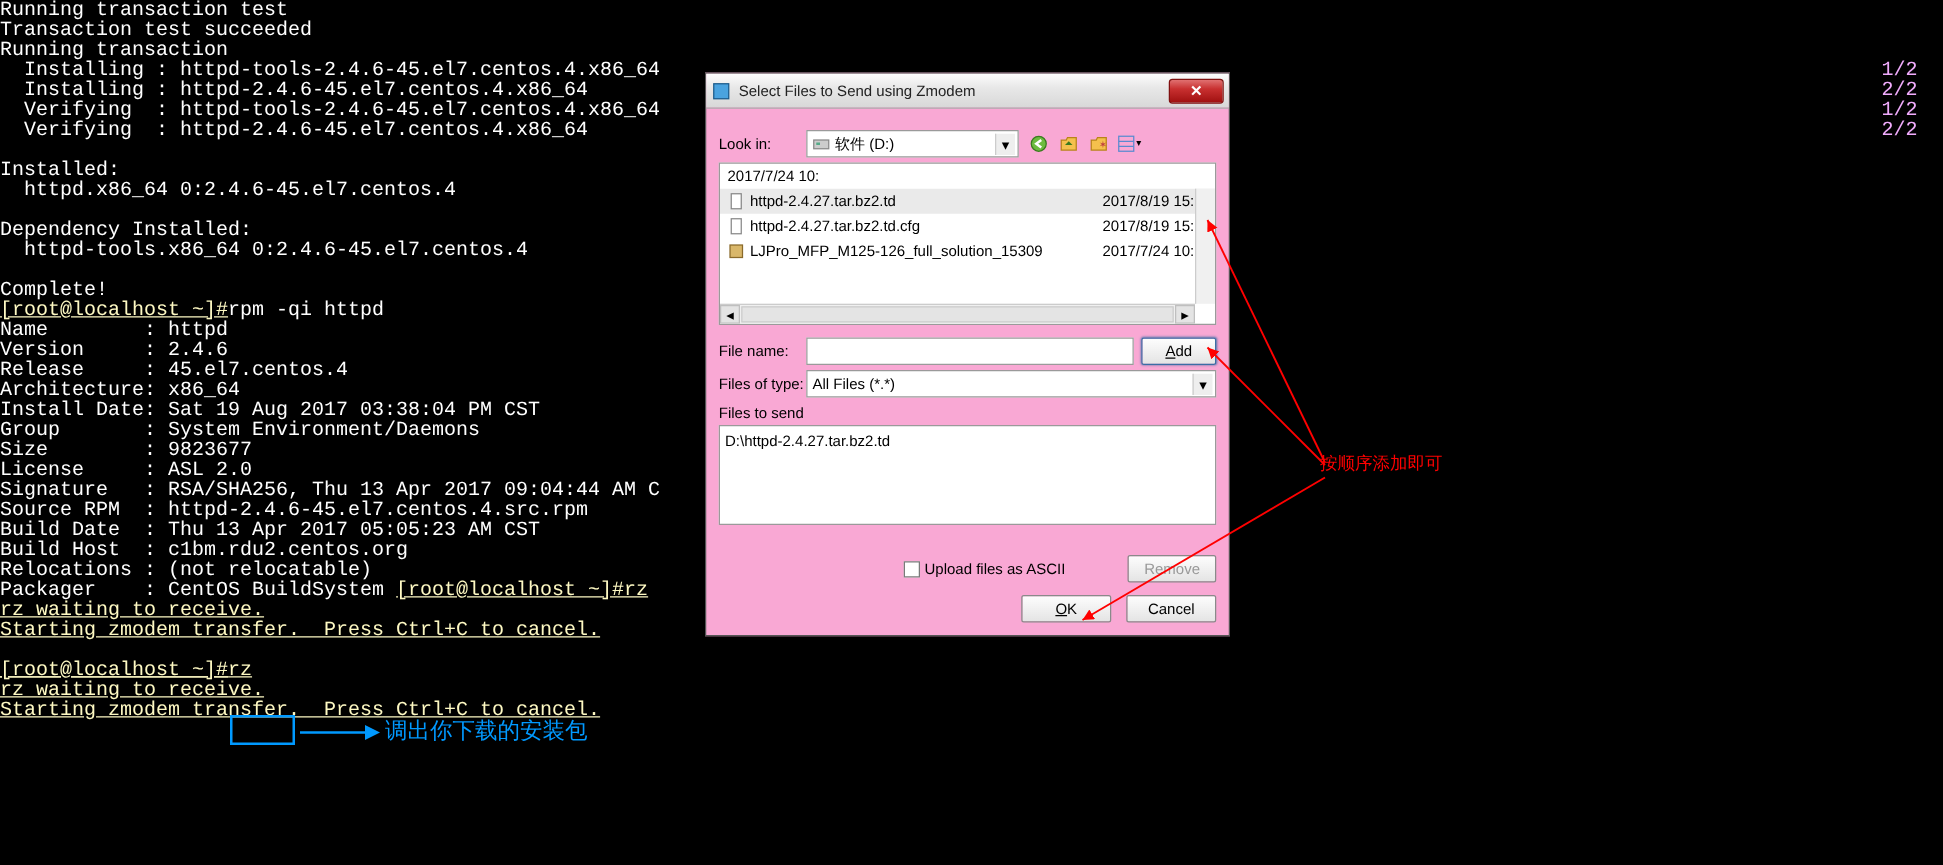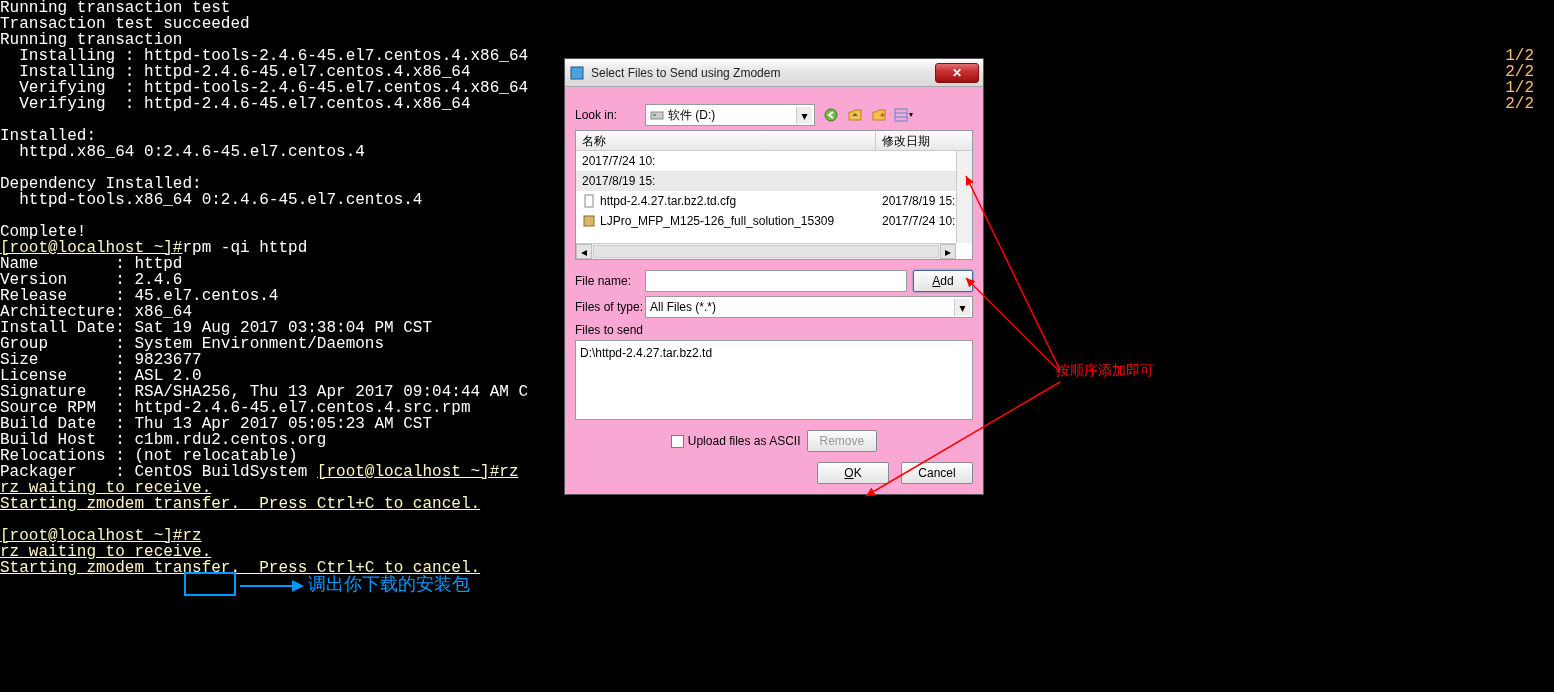--- a/index.html
+++ b/index.html
@@ -17,21 +17,21 @@
   .terminal {
     position: absolute;
     top: 0; left: 0;
     width: 100%;
     white-space: pre;
   }
   .prompt { color: #fef9c3; text-decoration: underline; }
   .right-col {
     position: absolute;
     right: 20px;
-    color: #fdba74;
+    color: #f0abfc;
     white-space: pre;
   }
   
   .dialog {
     position: absolute;
     left: 564px;
     top: 58px;
     width: 420px;
     background: #f9a8d4;
     border: 1px solid #555;
@@ -139,21 +139,21 @@
   }
   .btn.focus { border:1px solid #3a6ea5; box-shadow: 0 0 2px #3a6ea5; }
   .btn.disabled { color:#999; }
   .sendlist {
     height:80px;
     background:#fff;
     border:1px solid #9a9a9a;
     margin-top:2px;
     padding:4px;
   }
-  .chkrow { display:flex; align-items:center; justify-content:center; margin-top:10px;}
+  .chkrow { display:flex; align-items:center; justify-content:flex-end; margin-top:24px;gap:44px;}
   .chk { display:flex; align-items:center; gap:4px; }
   .chkbox { width:13px; height:13px; border:1px solid #7a7a7a; background:#fff; }
   .btnrow { display:flex; justify-content:flex-end; margin-top:10px; gap:6px;}
   .btnrow .btn { min-width:72px; }
   
   .annot-box {
     position:absolute;
     border:2px solid #0099ff;
   }
   .annot-text-blue { color:#0099ff; font-family: 'Microsoft YaHei', sans-serif; font-size:18px; position:absolute; }
@@ -255,28 +255,32 @@
               <rect x="2" y="2" width="12" height="12" fill="none" stroke="#5a8ad0"></rect>
               <line x1="2" y1="6" x2="14" y2="6" stroke="#5a8ad0"></line>
               <line x1="2" y1="10" x2="14" y2="10" stroke="#5a8ad0"></line>
             </svg>
             <span style="font-size:8px;margin-left:1px">▾</span>
           </div>
       </div>
     </div>
 
     <div class="filelist">
-      <div class="flhdr">
-        <div class="col-name">名称</div>
-        <div class="col-date">修改日期</div>
-      </div>
       <div class="flrow">
         <div class="c2">2017/7/24 10:</div>
       </div>
       <div class="flrow sel">
+        <div class="c1">
+            <span class="smicon">
+              <svg width="14" height="14">
+                <rect x="3" y="1" width="8" height="12" fill="#fff" stroke="#888"></rect>
+              </svg>
+            </span>
+            <span>httpd-2.4.27.tar.bz2.td</span>
+          </div>
         <div class="c2">2017/8/19 15:</div>
       </div>
       <div class="flrow">
         <div class="c1">
             <span class="smicon">
               <svg width="14" height="14">
                 <rect x="3" y="1" width="8" height="12" fill="#fff" stroke="#888"></rect>
               </svg>
             </span>
             <span>httpd-2.4.27.tar.bz2.td.cfg</span>

